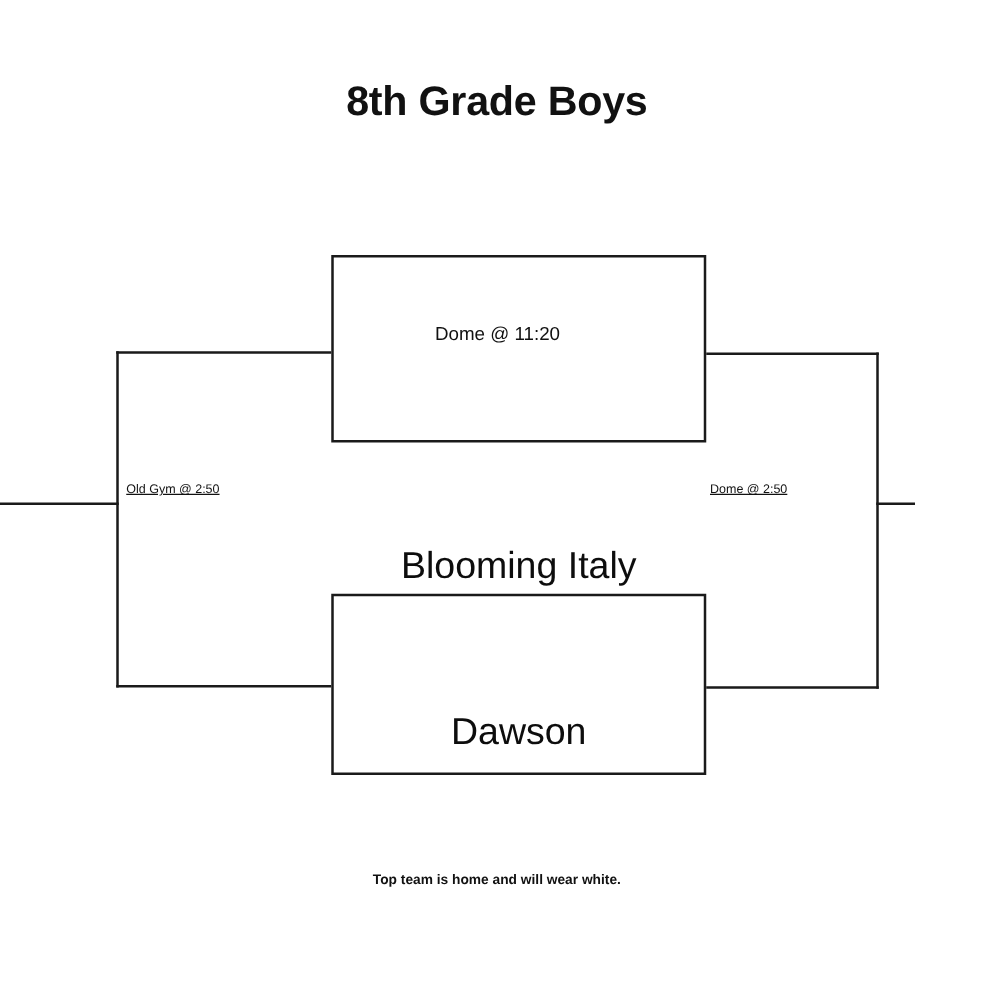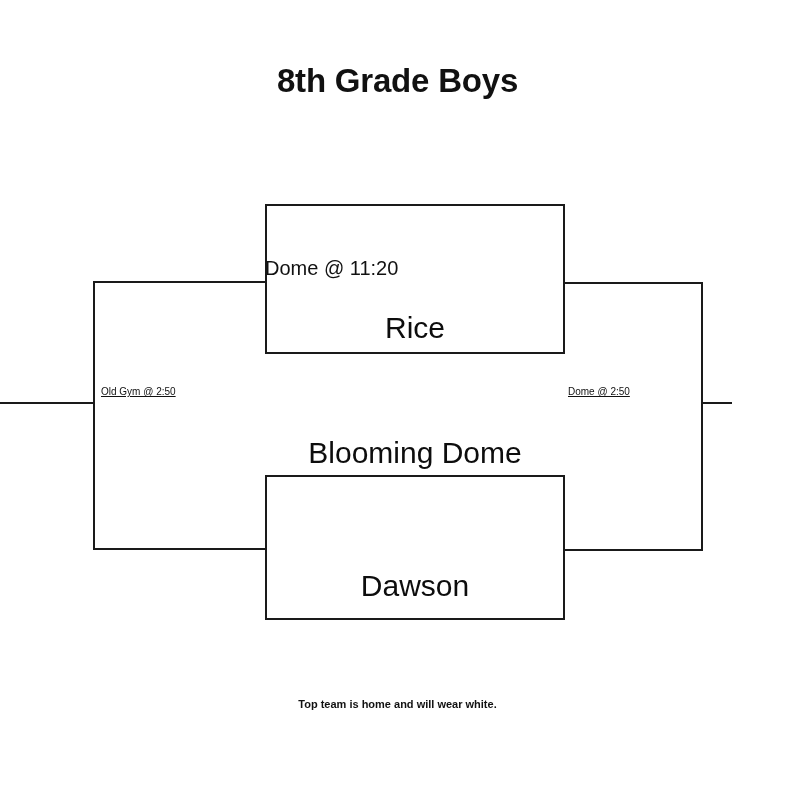--- a/index.html
+++ b/index.html
@@ -83,23 +83,24 @@
     line-height: 36px;
     color: #0d0d0d;
     white-space: nowrap;
   }
   #team-rice   { top: 310px; }
   #team-dawson { top: 568px; }
 
   
   .venue-inside {
     position: absolute;
-    left: 265px;
+    left: 248px;
     width: 300px;
-    font-size: 20px;
+    text-align: center;
+    font-size: 15px;
     line-height: 20px;
     color: #111111;
     white-space: nowrap;
   }
   #venue-top    { top: 258px; }
   #venue-bottom { top: 528px; }
 
   
   .line-v {
     position: absolute;
@@ -154,23 +155,22 @@
   <div class="line-h" id="right-stub"></div>
 
   <div class="round-label" id="round-label-left">Old Gym @ 2:50</div>
   <div class="round-label" id="round-label-right">Dome @ 2:50</div>
 
 
   <div class="game-box" id="game-box-top"></div>
 
   <div class="venue-inside" id="venue-top">Dome @ 11:20</div>
 
-  <div class="team-inside" id="team-rice">Rice</div>
 
-  <div class="team-above" id="team-blooming-grove">Blooming Dome</div>
+  <div class="team-above" id="team-blooming-grove">Blooming Italy</div>
 
   <div class="game-box" id="game-box-bottom"></div>
 
 
   <div class="team-inside" id="team-dawson">Dawson</div>
 
   <div class="footer-note">Top team is home and will wear white.</div>
 
 </div>
 

